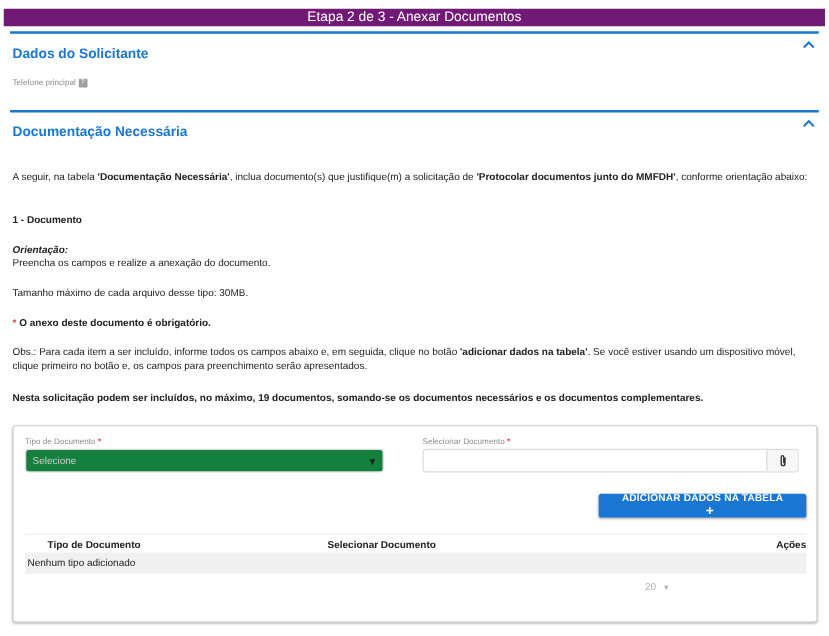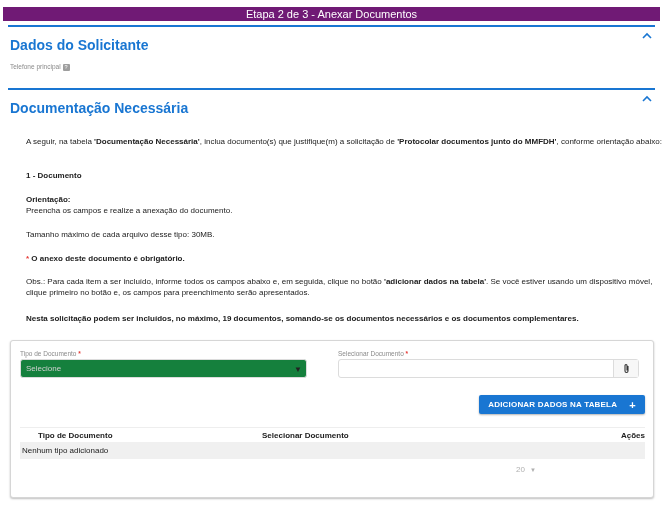--- a/index.html
+++ b/index.html
@@ -26,21 +26,21 @@
       left: 8px;
       width: 647px;
     }
     .section-rule {
       height: 2px;
       background: #1976d2;
     }
     .section-title {
       position: absolute;
       left: 2px;
-      font-size: 14px;
+      font-size: 11px;
       font-weight: bold;
       color: #1976d2;
     }
     .collapse-icon {
       position: absolute;
       right: 2px;
       width: 12px; height: 10px;
       cursor: pointer;
     }
     .collapse-icon svg { display: block; }
@@ -57,21 +57,21 @@
       color: #fff;
       font-size: 5.5px;
       line-height: 7px;
       text-align: center;
       margin-left: 2px;
       vertical-align: middle;
       border-radius: 1px;
     }
     .para {
       position: absolute;
-      left: 26px;
+      left: 10px;
       font-size: 8px;
       line-height: 11px;
       color: #212121;
     }
     .para b { font-weight: bold; }
     .req-star { color: #e53935; font-weight: bold; }
     .card {
       position: absolute;
       left: 10px; top: 340px;
       width: 644px; height: 158px;
@@ -130,20 +130,21 @@
       background: #1976d2;
       color: #fff;
       font-size: 8px;
       font-weight: bold;
       letter-spacing: 0.2px;
       border: none;
       border-radius: 2px;
       box-shadow: 0 1px 2px rgba(0,0,0,0.3);
       display: flex; align-items: center; justify-content: center;
       cursor: pointer;
+      flex-direction: column;
     }
     .add-btn .plus { margin-left: 12px; font-size: 11px; font-weight: bold; }
     .table {
       position: absolute;
       left: 9px; top: 86px;
       width: 625px;
     }
     .thead {
       position: relative;
       height: 15px;
@@ -207,21 +208,21 @@
       </svg>
   </div>
 </div>
 
 <div class="para" style="top:136px;">
   <span>A seguir, na tabela </span><b>'Documentação Necessária'</b><span>, inclua documento(s) que justifique(m) a solicitação de </span><b>'Protocolar documentos junto do MMFDH'</b><span>, conforme orientação abaixo:</span>
 </div>
 
 <div class="para" style="top:170px;font-weight:bold;">1 - Documento</div>
 
-<div class="para" style="top:194px;font-weight:bold;">Orientação:</div>
+<div class="para" style="top:194px;font-weight:bold;font-style:italic;">Orientação:</div>
 <div class="para" style="top:205px;text-align:center;">Preencha os campos e realize a anexação do documento.</div>
 
 <div class="para" style="top:229px;">Tamanho máximo de cada arquivo desse tipo: 30MB.</div>
 
 <div class="para" style="top:253px;">
   <span class="req-star">*</span>
   <b>O anexo deste documento é obrigatório.</b>
 </div>
 
 <div class="para" style="top:276px;width:640px;">

